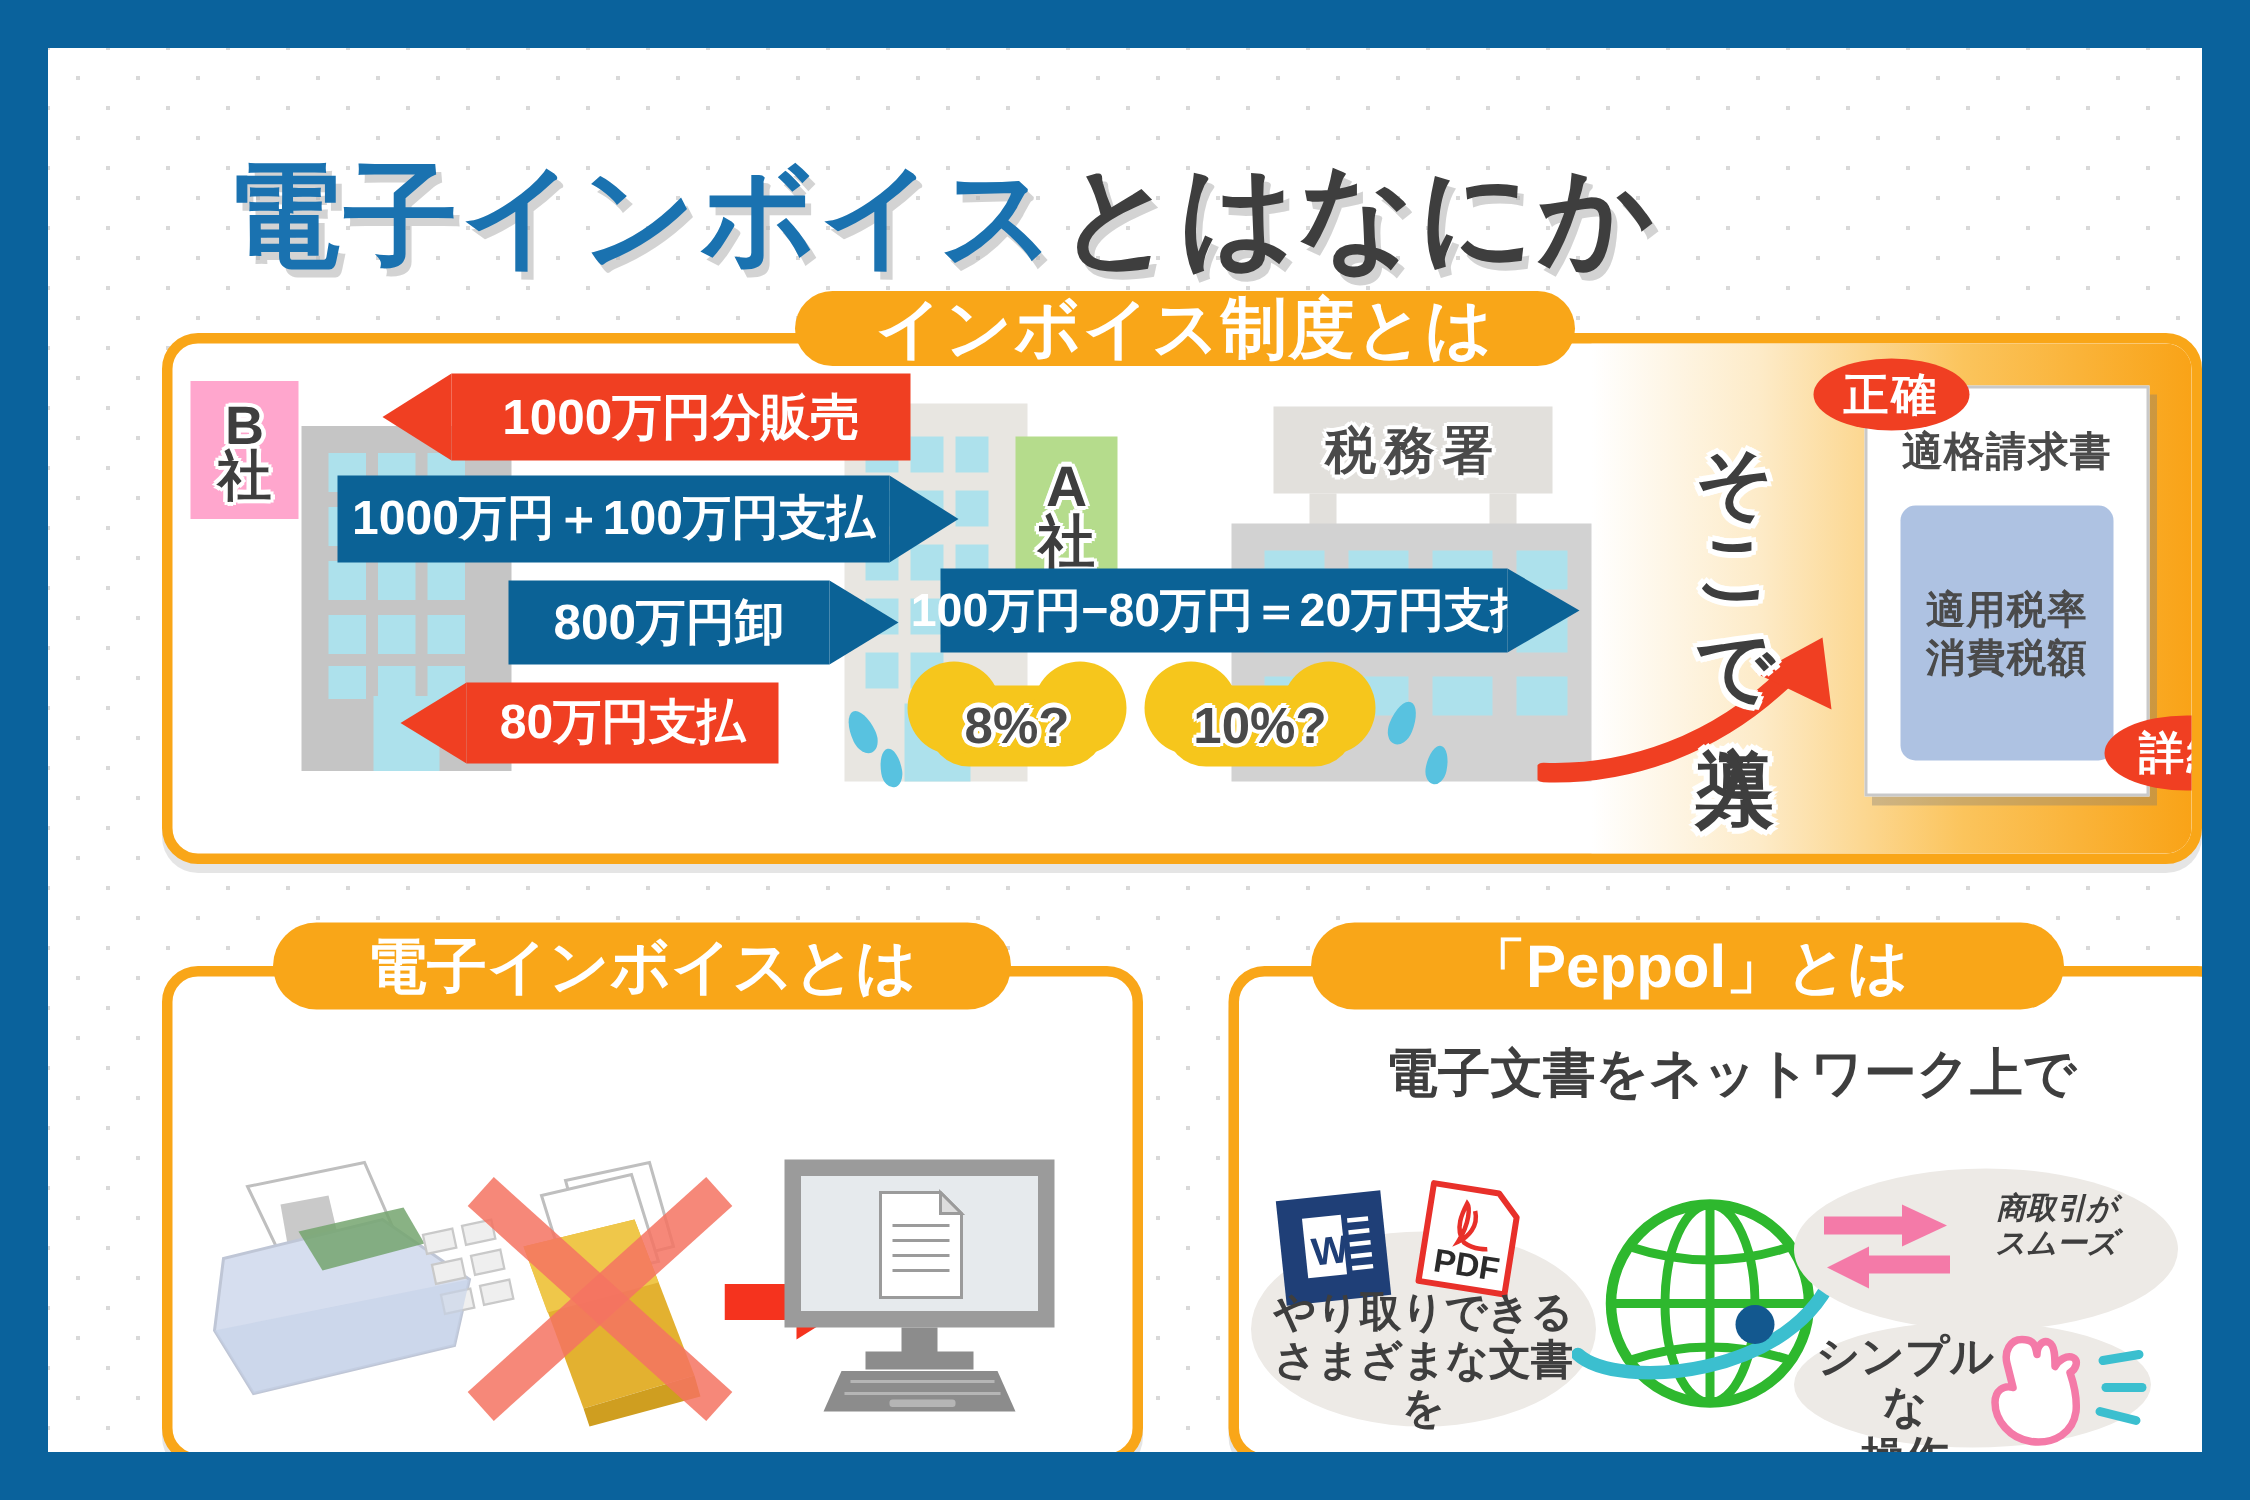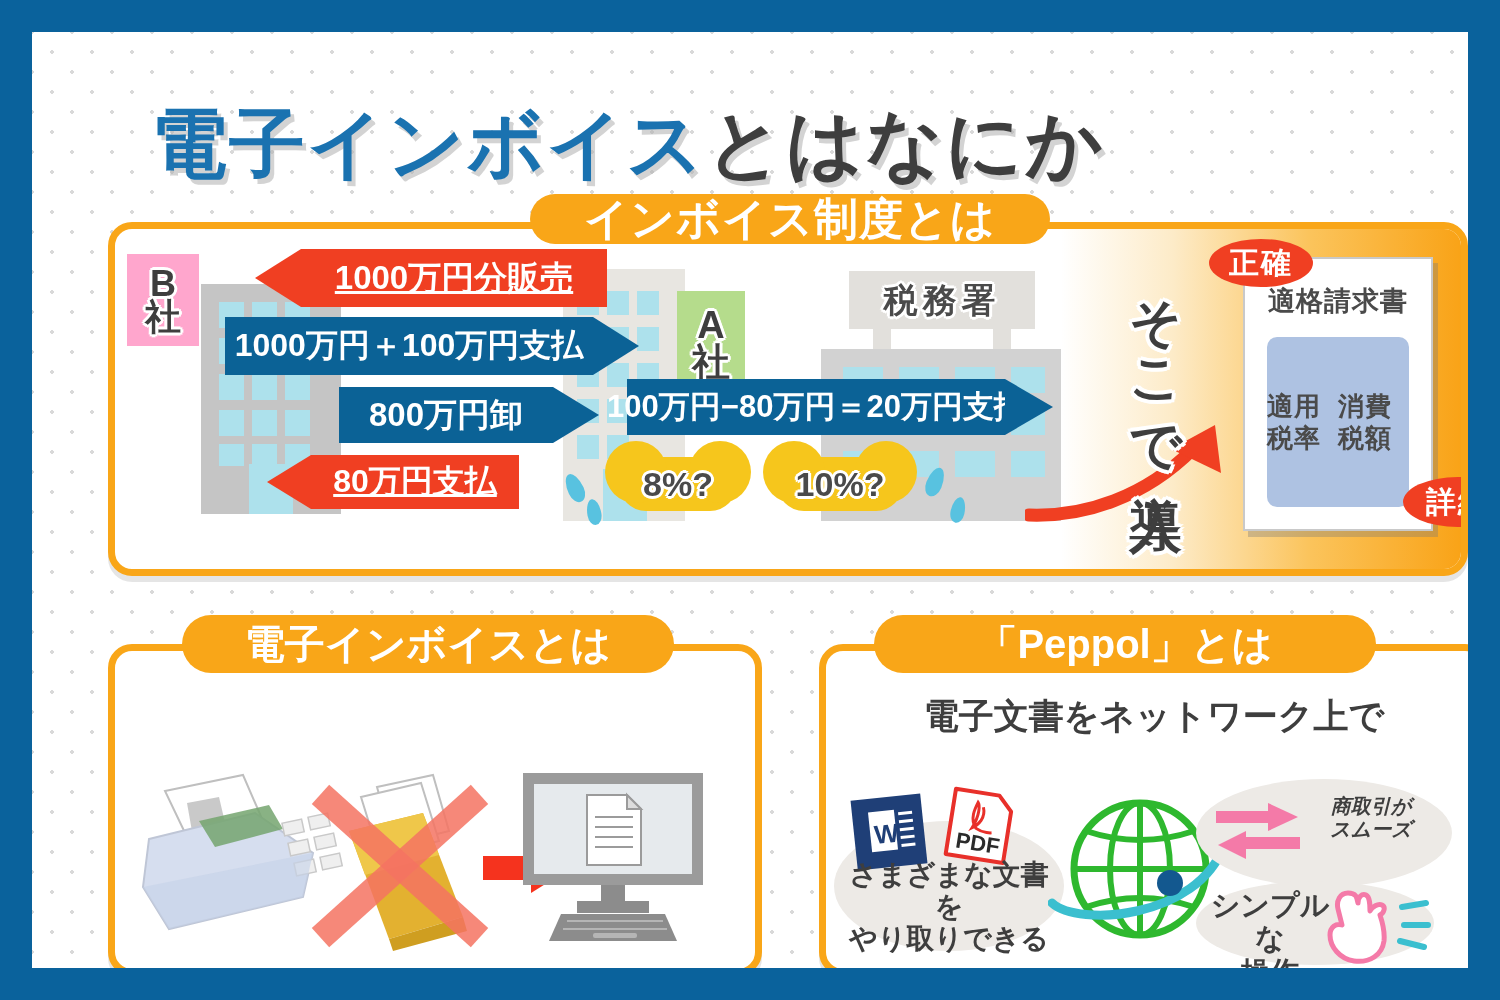--- a/index.html
+++ b/index.html
@@ -89,21 +89,21 @@
     display:flex;align-items:center;justify-content:center;
     color:#4A4A4A;font-weight:bold;font-size:34px;letter-spacing:5px;z-index:6;
     text-shadow:-2px -2px 0 #fff,2px -2px 0 #fff,-2px 2px 0 #fff,2px 2px 0 #fff,0 3px 0 #fff,0 -3px 0 #fff,3px 0 0 #fff,-3px 0 0 #fff;
   }
 
   
   .arrow{position:absolute;display:flex;align-items:center;z-index:12;}
   .arr-bar{height:100%;display:flex;align-items:center;justify-content:center;
            color:#fff;font-weight:bold;white-space:nowrap;}
   .arr-head{width:0;height:0;}
-  .a-red .arr-bar{background:#F03F22;text-decoration:underline;}
+  .a-red .arr-bar{background:#F03F22;}
   .a-blue .arr-bar{background:#0B6296;}
 
   
   .vtext{
     position:absolute;left:1006px;top:34px;
     writing-mode:vertical-rl;font-size:52px;font-weight:bold;color:#3E3E3E;
     letter-spacing:4px;z-index:20;
     text-shadow:-3px -3px 0 #fff,3px -3px 0 #fff,-3px 3px 0 #fff,3px 3px 0 #fff,0 4px 0 #fff,0 -4px 0 #fff,4px 0 0 #fff,-4px 0 0 #fff;
   }
 
@@ -111,21 +111,21 @@
   .doc{
     position:absolute;left:1128px;top:28px;width:186px;height:270px;background:#fff;
     border:2px solid #C9C9C9;box-shadow:5px 6px 0 rgba(120,120,120,.35);z-index:15;
   }
   .doc-title{
     position:absolute;left:0;top:24px;width:100%;text-align:center;
     font-size:27px;font-weight:bold;color:#4A4A4A;letter-spacing:1px;
   }
   .doc-box{
     position:absolute;left:22px;top:78px;width:142px;height:170px;background:#AEC2E2;border-radius:10px;
-    display:flex;flex-direction:row;align-items:center;justify-content:center;
+    display:flex;flex-direction:column;align-items:center;justify-content:center;
     font-size:26px;font-weight:bold;color:#4A4A4A;line-height:1.25;letter-spacing:1px;
   }
   .pill{
     position:absolute;border-radius:50%;background:#F03F22;color:#fff;font-weight:bold;
     display:flex;align-items:center;justify-content:center;z-index:25;letter-spacing:2px;
   }
   #pill-accurate{left:1094px;top:10px;width:104px;height:48px;font-size:30px;}
   #pill-detail{left:1288px;top:248px;width:110px;height:50px;font-size:30px;}
 
   
@@ -370,22 +370,22 @@
 
     <svg style="position:absolute;left:110px;top:132px;width:88px;height:92px;" viewBox="0 0 88 92">
       <g transform="rotate(9 44 46)">
         <path d="M14 10 h44 l14 14 v52 h-58 z" fill="#ffffff" stroke="#E8302A" stroke-width="4" stroke-linejoin="round"></path>
         <path d="M44 24 c4 10 -2 18 -8 22 c6 -14 4 -24 2 -26 c-2 6 -6 18 2 26 c8 4 16 2 16 2" stroke="#E8302A" stroke-width="3" fill="none"></path>
         <text x="22" y="68" font-size="22" font-weight="bold" fill="#2B2B2B" font-family="Liberation Sans, sans-serif">PDF</text>
       </g>
     </svg>
 
     <div class="blob-text" style="left:10px;top:208px;width:226px;font-size:28px;">
+      <div>やり取りできる</div>
       <div>さまざまな文書を</div>
-      <div>やり取りできる</div>
     </div>
 
     <svg style="position:absolute;left:222px;top:136px;width:200px;height:170px;" viewBox="0 0 200 170">
       <circle cx="92" cy="82" r="66" fill="none" stroke="#2EB82E" stroke-width="7"></circle>
       <ellipse cx="92" cy="82" rx="30" ry="66" fill="none" stroke="#2EB82E" stroke-width="6"></ellipse>
       <line x1="92" y1="16" x2="92" y2="148" stroke="#2EB82E" stroke-width="6"></line>
       <line x1="26" y1="82" x2="158" y2="82" stroke="#2EB82E" stroke-width="6"></line>
       <path d="M38 44 Q92 62 146 44" fill="none" stroke="#2EB82E" stroke-width="6"></path>
       <path d="M38 120 Q92 102 146 120" fill="none" stroke="#2EB82E" stroke-width="6"></path>
       <path d="M4 116 C 30 140, 150 132, 176 58" fill="none" stroke="#3BBFCF" stroke-width="9" stroke-linecap="round"></path>

